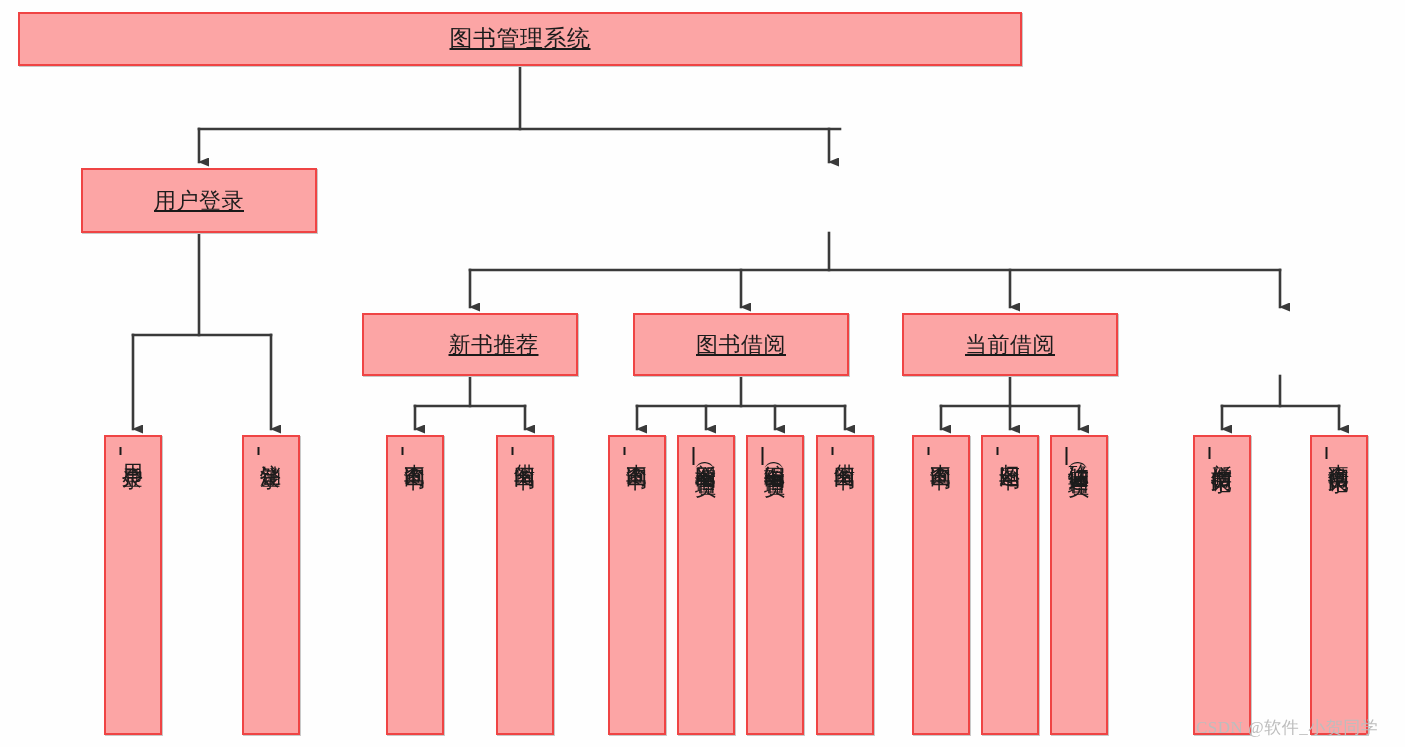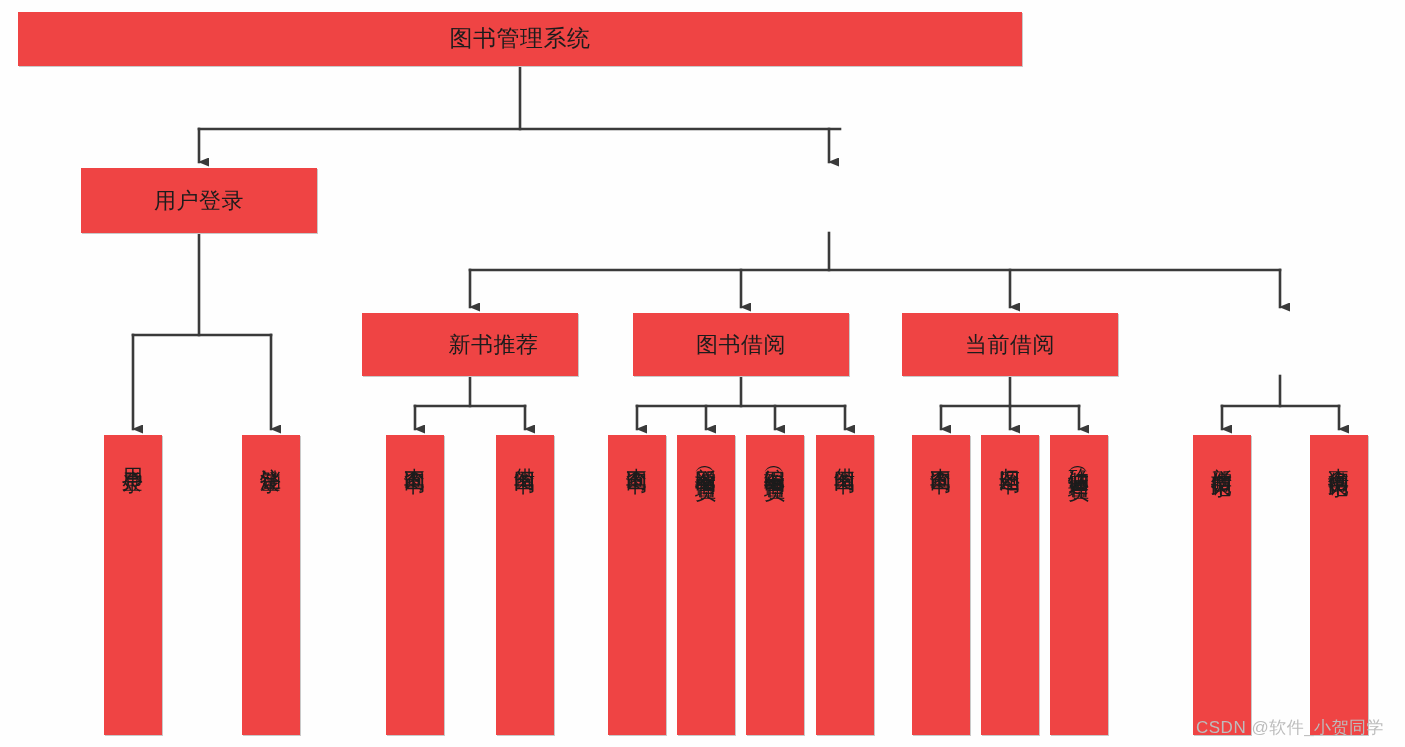--- a/index.html
+++ b/index.html
@@ -26,27 +26,28 @@
     left: 0; top: 0;
     width: 1405px;
     height: 747px;
     pointer-events: none;
   }
 
   
   .node {
     position: absolute;
     box-sizing: border-box;
-    background: #ef4444;
-    border: 6px solid #ef4444;
+    background: #fca5a5;
+    border: 2px solid #ef4444;
     box-shadow: 1px 1px 0 0 #c9c9c9;
     display: flex;
     align-items: center;
     justify-content: center;
     z-index: 2;
+    text-decoration: underline;
   }
   .node .label {
     display: block;
     text-align: center;
     color: #1c1c1c;
     line-height: 1.18;
     letter-spacing: 0.5px;
   }
 
   
@@ -195,15 +196,15 @@
     <span class="label">确认归还（管理员）</span>
   </div>
 
   <div class="node leaf" style="left:1193px; top:435px; width:58px; height:300px;">
     <span class="label">新增借阅记录</span>
   </div>
   <div class="node leaf" style="left:1310px; top:435px; width:58px; height:300px;">
     <span class="label">查询借阅记录</span>
   </div>
 
-  <div id="watermark" style="left:1196px; top:716px;">CSDN @软件_小贺同学</div>
+  <div id="watermark" style="left:1196px; top:716px;font-family:Liberation Serif, serif;">CSDN @软件_小贺同学</div>
 
 </div>
 
 </body></html>

